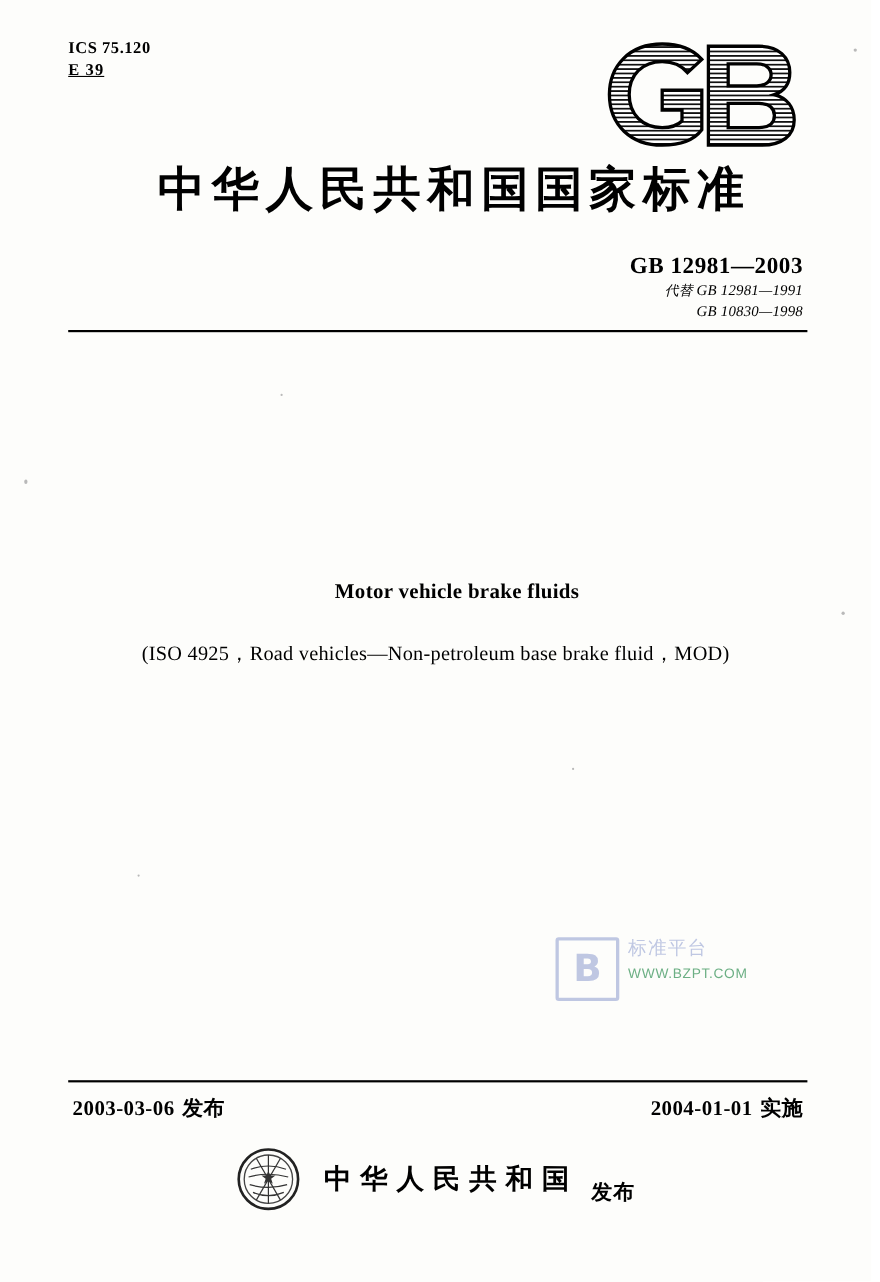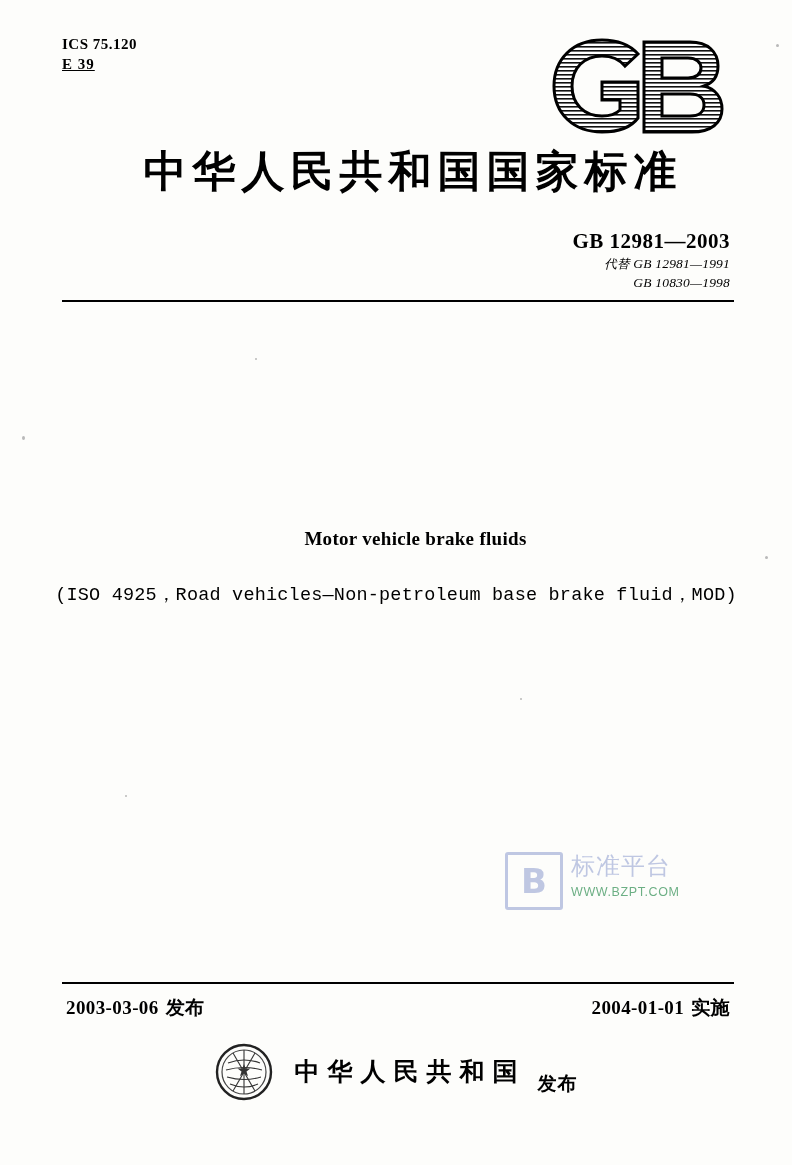--- a/index.html
+++ b/index.html
@@ -124,21 +124,21 @@
     font-weight: bold;
     font-size: 19px;
     letter-spacing: 0.3px;
     padding-left: 39px;
   }
   .doc-title-iso {
     position: absolute;
     left: 0; right: 0;
     top: 581px;
     text-align: center;
-    font-family: Liberation Mono, monospace;
+    font-family: Liberation Serif, serif;
     font-size: 18.5px;
     letter-spacing: 0.2px;
   }
 
   
   .watermark {
     position: absolute;
     left: 505px;
     top: 852px;
     display: flex;
@@ -162,21 +162,21 @@
     align-items: center;
     justify-content: center;
     font-family: "DejaVu Sans", sans-serif;
     font-weight: bold;
     font-size: 34px;
     color: #9aa7d4;
     line-height: 1;
   }
   .wm-text-cn {
     font-family: "DejaVu Sans", sans-serif;
-    font-size: 24px;
+    font-size: 17px;
     color: #9aa7d4;
     letter-spacing: 1px;
     line-height: 1.1;
     margin-top: 1px;
   }
   .wm-text-url {
     font-family: "Liberation Sans", sans-serif;
     font-size: 12.5px;
     color: #15803d;
     letter-spacing: 0.6px;

